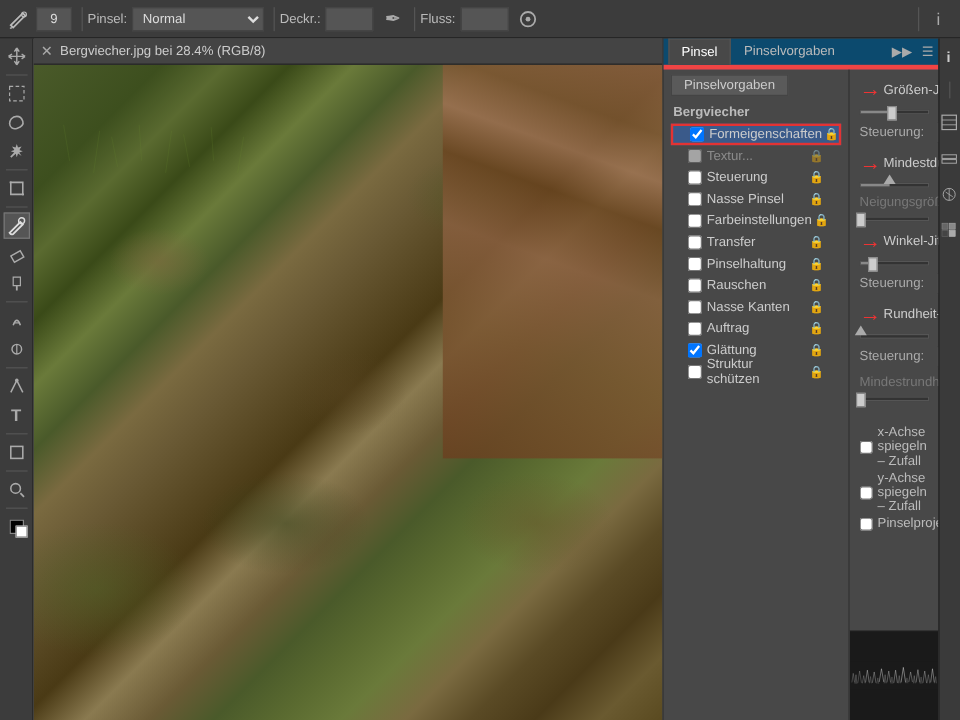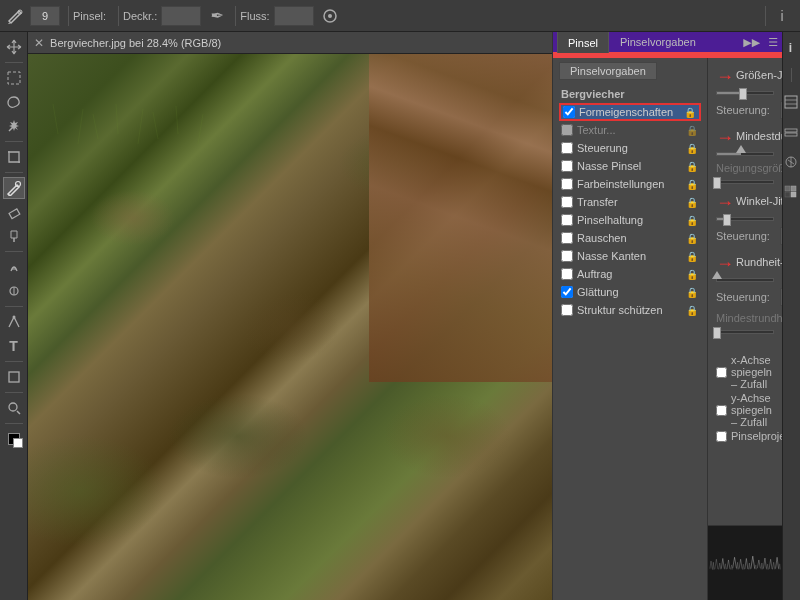--- a/index.html
+++ b/index.html
@@ -187,23 +187,23 @@
       display: flex;
       flex-direction: column;
       border-left: 1px solid #333;
       flex-shrink: 0;
     }
 
     
     #panel-tabs {
       display: flex;
       align-items: center;
-      background: #4c1d95;
+      background: #0c4a6e;
       height: 26px;
-      border-bottom: 6px solid #ef4444;
+      border-bottom: 4px solid #ef4444;
       padding: 0 4px;
     }
     .panel-tab {
       padding: 2px 10px;
       color: #bbb;
       cursor: pointer;
       font-size: 11px;
       height: 22px;
       display: flex;
       align-items: center;
@@ -240,21 +240,21 @@
       font-weight: bold;
       margin: 4px 0 3px 0;
       padding-left: 2px;
     }
 
     
     .check-item {
       display: flex;
       align-items: center;
       height: 18px;
-      padding: 0 2px;
+      padding: 0 14px;
       cursor: pointer;
       position: relative;
     }
     .check-item.highlighted {
       background: #3a5a8a;
       border: 1px solid #e33;
     }
     .check-item input[type=checkbox] {
       margin-right: 4px;
       width: 12px;
@@ -430,20 +430,25 @@
       <circle cx="13" cy="5" r="2" fill="none" stroke="#bbb" stroke-width="1"></circle>
       <path d="M2 16 Q1 17 3 16" stroke="#bbb" stroke-width="1" fill="none"></path>
     </svg>
   </div>
   <div class="toolbar-input-group">
     <input class="toolbar-number" value="9" style="">
   </div>
   <div class="toolbar-divider"></div>
   <div class="toolbar-input-group">
     <span class="toolbar-label">Pinsel:</span>
+    <select class="toolbar-select" style="width:110px;">
+      <option>Normal</option>
+      <option>Auflösen</option>
+      <option>Abdunkeln</option>
+    </select>
   </div>
   <div class="toolbar-divider"></div>
   <div class="toolbar-input-group">
     <span class="toolbar-label">Deckr.:</span>
     <input class="toolbar-number" style="width: 40px;">
   </div>
   <div class="tool-icon" style="font-size:16px;">✒</div>
   <div class="toolbar-divider"></div>
   <div class="toolbar-input-group">
     <span class="toolbar-label">Fluss:</span>

